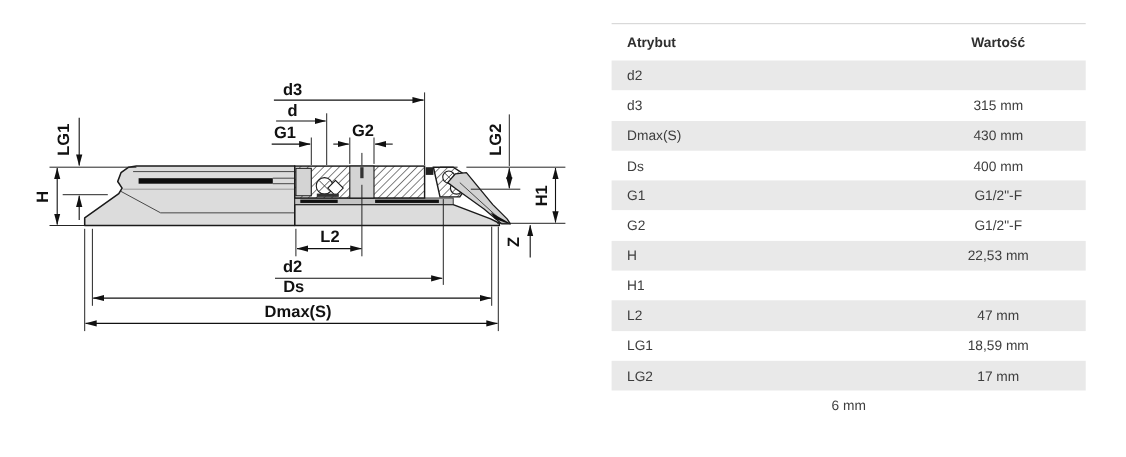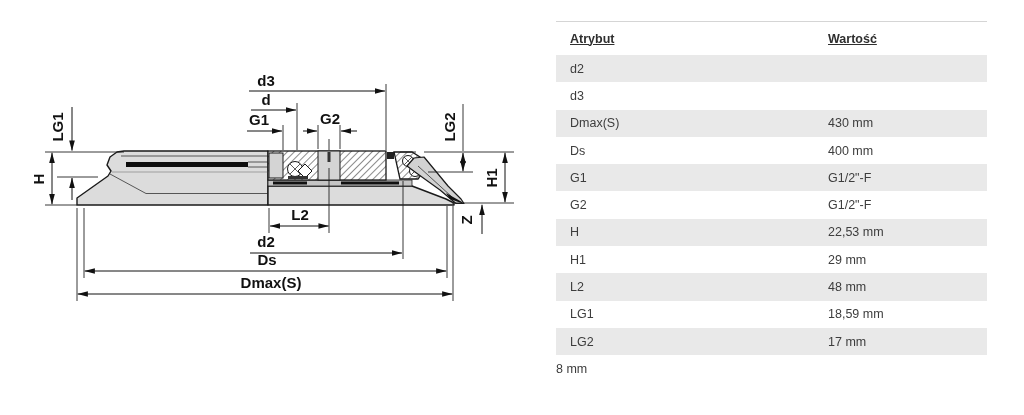--- a/index.html
+++ b/index.html
@@ -11,25 +11,25 @@
   .part2{fill:#d2d2d2;stroke:#1a1a1a;stroke-width:1.2;stroke-linejoin:round;}
   .hatched{fill:url(#hatch);stroke:#1a1a1a;stroke-width:1.3;}
   .thin{stroke:#333;stroke-width:0.8;fill:none;}
   .faint{stroke:#777;stroke-width:0.6;fill:none;}
   .dim{stroke:#111;stroke-width:1;fill:none;}
   .ext{stroke:#222;stroke-width:0.9;fill:none;}
   .dimlbl{font:bold 15px "Liberation Sans",sans-serif;fill:#111;}
   
   #attr-table{position:absolute;left:556px;top:21px;width:431px;
               border-top:1px solid #d5d5d5;color:#3d3d3d;font-size:12.5px;}
-  .thead{display:flex;align-items:center;height:33px;font-weight:bold;color:#2f2f2f;text-decoration:underline;}
+  .thead{display:flex;align-items:center;height:33px;font-weight:bold;color:#2f2f2f;}
   .trow{display:flex;align-items:center;height:27.3px;}
   .trow.alt{background:#e9e9e9;}
   .c-attr{width:258px;padding-left:14px;flex:none;}
-  .c-val{flex:1;}
+  .c-val{flex:1;text-align:center;}
 </style>
 </head>
 <body>
 
 <div id="stage">
 
   <svg id="drawing" width="548" height="415" viewBox="0 0 548 415">
     <defs>
       <pattern id="hatch" width="5" height="5" patternUnits="userSpaceOnUse" patternTransform="rotate(45)">
         <rect width="5" height="5" fill="#fff"></rect>
@@ -162,20 +162,21 @@
   <div id="attr-table">
     <div class="thead">
       <span class="c-attr">Atrybut</span>
       <span class="c-val">Wartość</span>
     </div>
     <div class="trow alt">
       <span class="c-attr">d2</span>
     </div>
     <div class="trow">
       <span class="c-attr">d3</span>
+      <span class="c-val">315 mm</span>
     </div>
     <div class="trow alt">
       <span class="c-attr">Dmax(S)</span>
       <span class="c-val">430 mm</span>
     </div>
     <div class="trow">
       <span class="c-attr">Ds</span>
       <span class="c-val">400 mm</span>
     </div>
     <div class="trow alt">
@@ -185,32 +186,31 @@
     <div class="trow">
       <span class="c-attr">G2</span>
       <span class="c-val">G1/2"-F</span>
     </div>
     <div class="trow alt">
       <span class="c-attr">H</span>
       <span class="c-val">22,53 mm</span>
     </div>
     <div class="trow">
       <span class="c-attr">H1</span>
-      <span class="c-val">29 mm</span>
     </div>
     <div class="trow alt">
       <span class="c-attr">L2</span>
-      <span class="c-val">48 mm</span>
+      <span class="c-val">47 mm</span>
     </div>
     <div class="trow">
       <span class="c-attr">LG1</span>
       <span class="c-val">18,59 mm</span>
     </div>
     <div class="trow alt">
       <span class="c-attr">LG2</span>
       <span class="c-val">17 mm</span>
     </div>
     <div class="trow">
-      <span class="c-val">8 mm</span>
+      <span class="c-val">6 mm</span>
     </div>
   </div>
 
 </div>
 
 </body></html>

